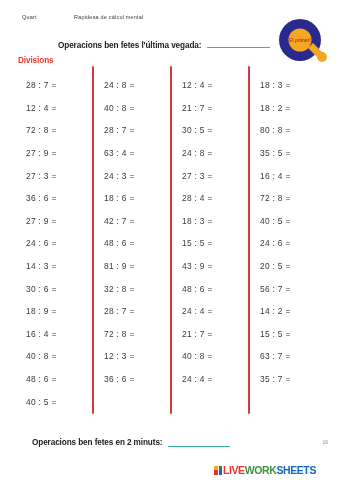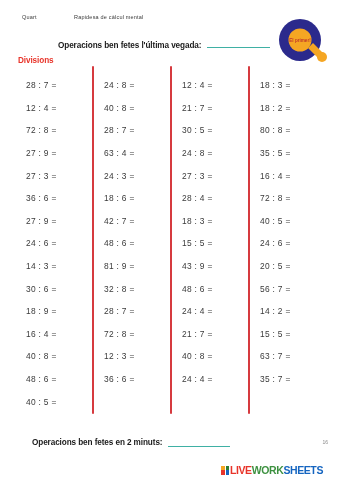--- a/index.html
+++ b/index.html
@@ -152,21 +152,21 @@
     bottom: 35px;
     right: 12px;
     font-size: 5px;
     color: #8a8a8a;
   }
 
   
   .lw-footer {
     position: absolute;
     bottom: 4px;
-    right: 17px;
+    right: 24px;
     display: flex;
     align-items: center;
     gap: 0;
   }
   .lw-mark {
     display: inline-block;
     width: 9px;
     height: 9px;
     position: relative;
   }

